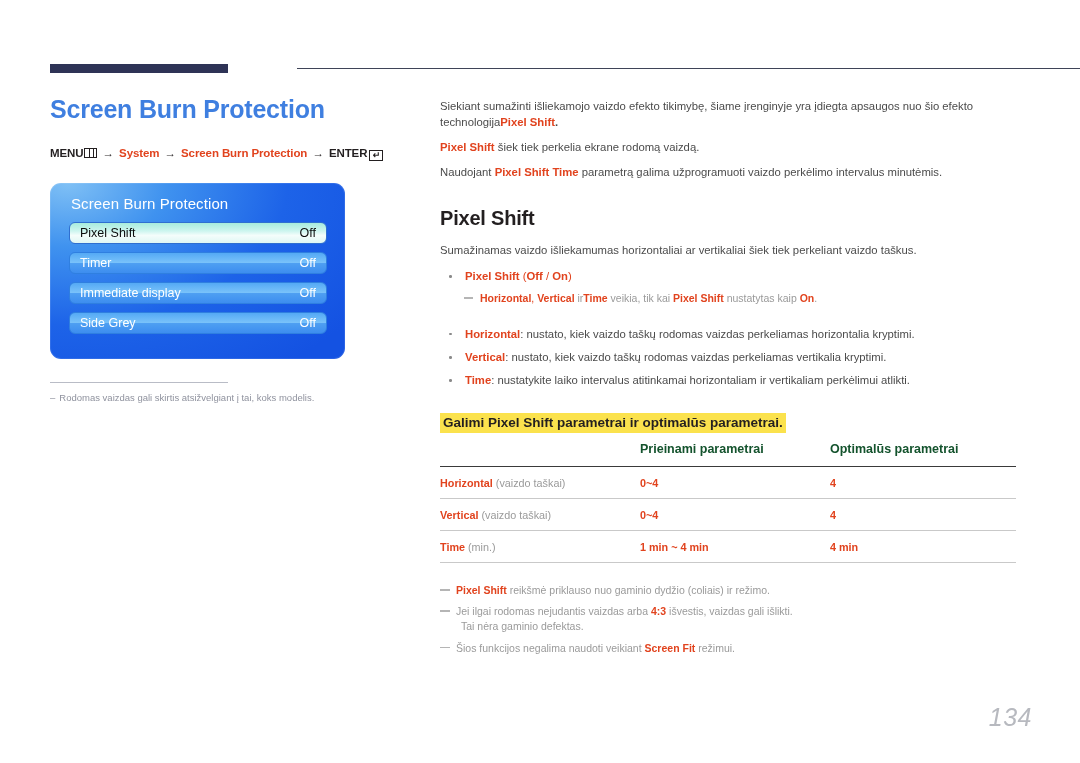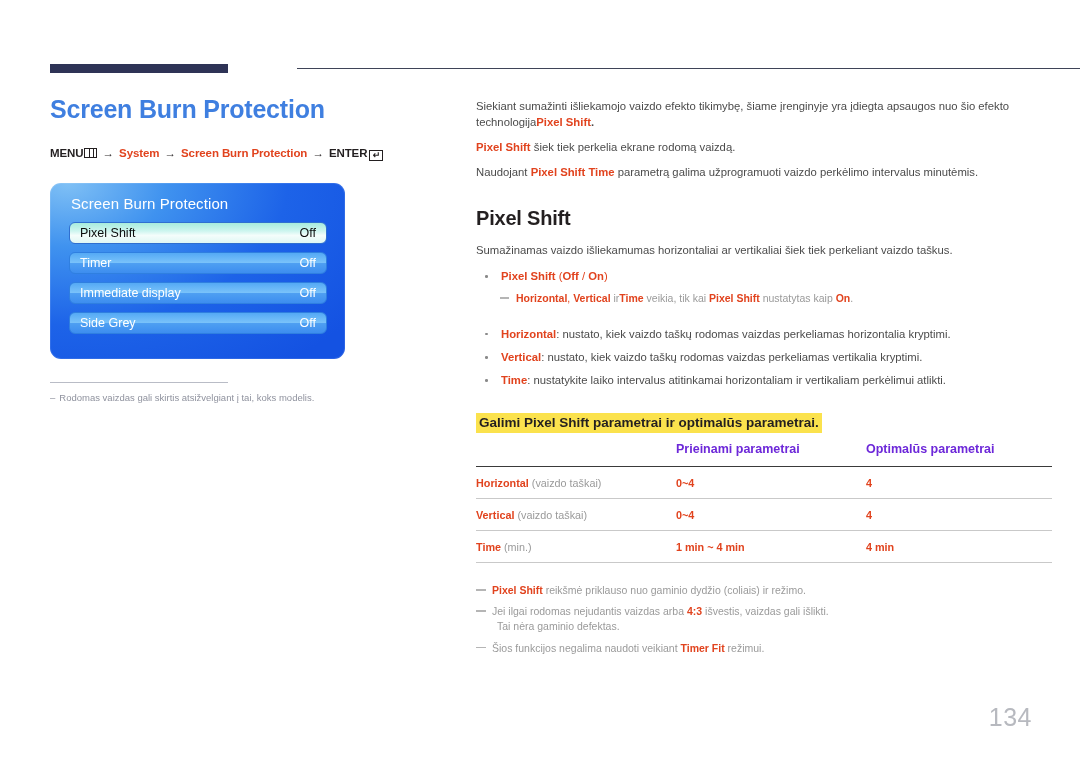--- a/index.html
+++ b/index.html
@@ -182,21 +182,21 @@
     line-height: 1.3;
   }
   .left-note .note-dash {
     color: #8f929e;
     margin-right: 4px;
   }
 
   
   .right-col {
     position: absolute;
-    left: 476px;
+    left: 440px;
     top: 98px;
     width: 576px;
   }
   .intro-p {
     font-size: 11.3px;
     line-height: 1.42;
     color: #4b4b4b;
     margin: 0 0 9px 0;
   }
   .red { color: #e1431e; font-weight: bold; }
@@ -266,21 +266,21 @@
   
   .spec-table {
     margin-top: 9px;
     width: 576px;
     border-collapse: collapse;
     font-size: 10.8px;
   }
   .spec-table th {
     font-size: 12.5px;
     font-weight: bold;
-    color: #6d28d9;
+    color: #14532d;
     text-align: left;
     padding: 0 0 10px 0;
     border: none;
   }
   .spec-table tr.header-row th.col0 { width: 200px; }
   .spec-table tr.header-row th.col1 { width: 190px; }
   .spec-table td {
     padding: 10px 0 9px 0;
     border-top: 1px solid #c9c9c9;
     vertical-align: top;
@@ -312,20 +312,21 @@
   .tail-note .cont { display: block; padding-left: 5px; }
 
   
   .page-num {
     position: absolute;
     right: 48px;
     top: 703px;
     font-size: 25px;
     color: #b7b9bf;
     letter-spacing: 0.5px;
+    font-style: italic;
   }
 </style>
 </head>
 <body>
 
 <div class="header-rules">
   <div class="rule-thick"></div>
   <div class="rule-thin"></div>
 </div>
 
@@ -426,18 +427,18 @@
         <td class="c-val">4 min</td>
       </tr>
     </tbody>
   </table>
 
   <div class="tail-notes">
     <div class="tail-note"><span class="red">Pixel Shift</span><span> reikšmė priklauso nuo gaminio dydžio (coliais) ir režimo.</span></div>
 
     <div class="tail-note"><span>Jei ilgai rodomas nejudantis vaizdas arba </span><span class="red">4:3</span><span> išvestis, vaizdas gali išlikti.</span><span class="cont">Tai nėra gaminio defektas.</span></div>
 
-    <div class="tail-note"><span>Šios funkcijos negalima naudoti veikiant </span><span class="red">Timer Fit</span><span> režimui.</span></div>
+    <div class="tail-note"><span>Šios funkcijos negalima naudoti veikiant </span><span class="red">Screen Fit</span><span> režimui.</span></div>
   </div>
 
 </div>
 
 <div class="page-num">134</div>
 
 </body></html>

